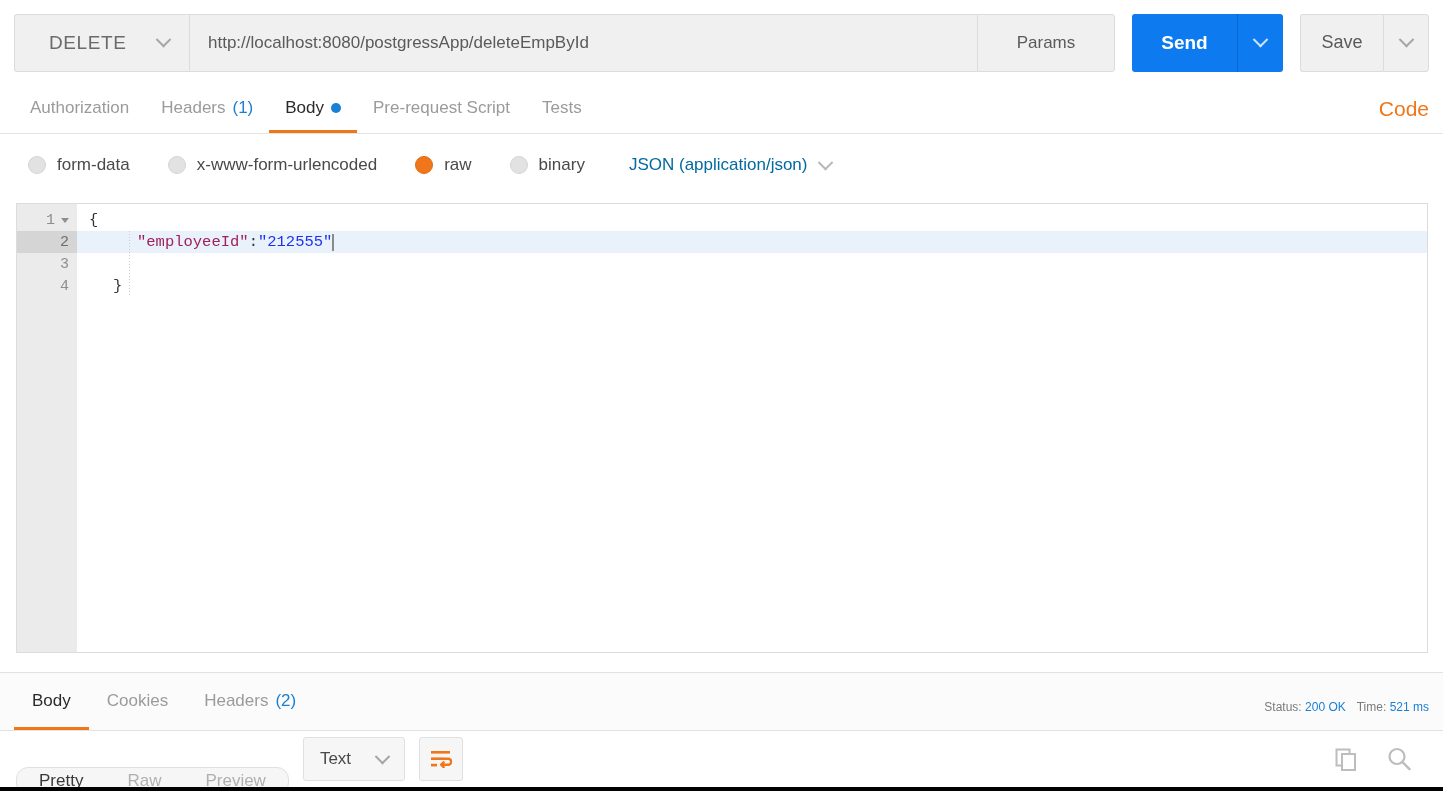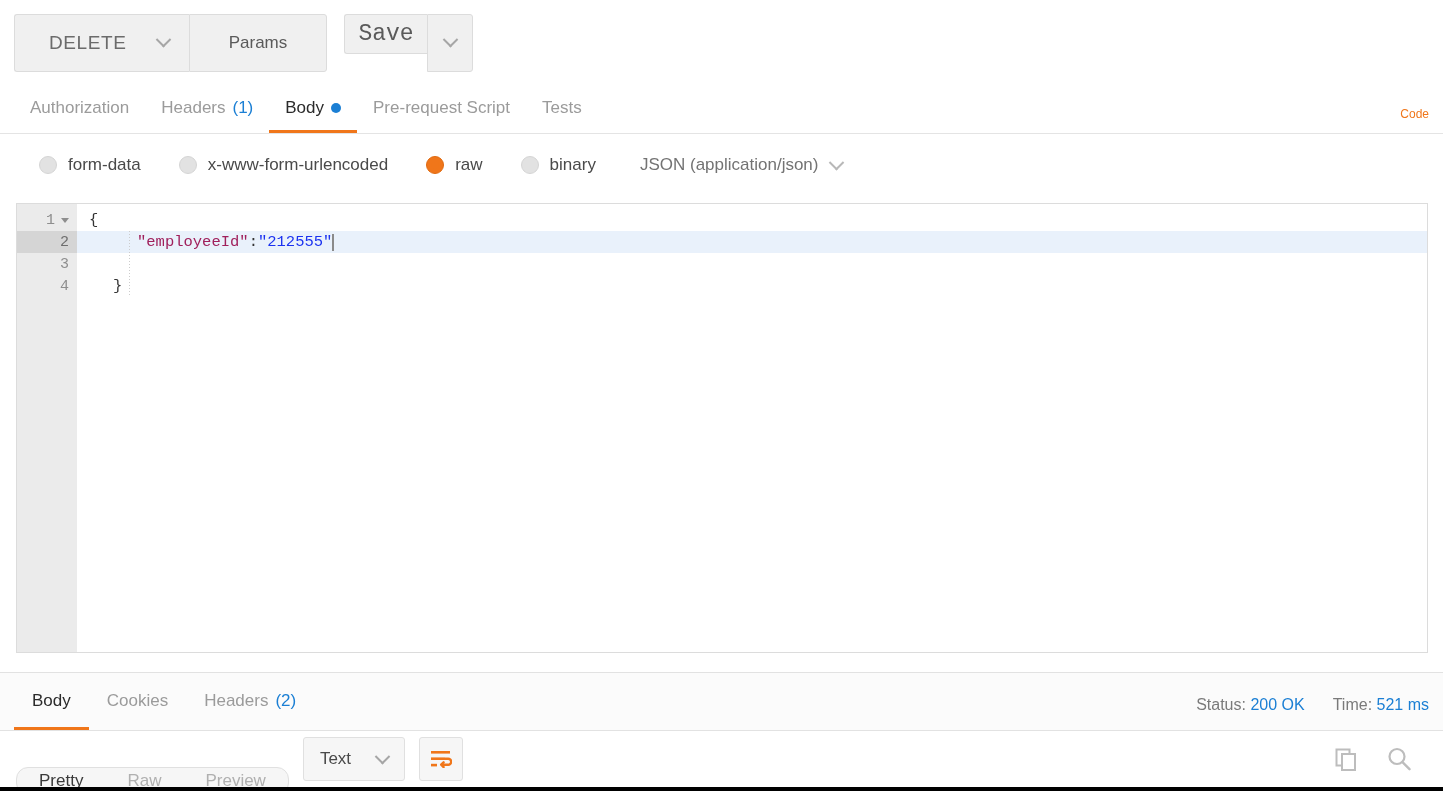--- a/index.html
+++ b/index.html
@@ -72,25 +72,25 @@
     display: flex; align-items: center; justify-content: center;
     cursor: pointer;
   }
   .chev-white {
     display: inline-block; width: 11px; height: 11px;
     border-right: 2.2px solid #cfe4fb; border-bottom: 2.2px solid #cfe4fb;
     transform: rotate(45deg) translate(-2px,-2px);
   }
   .save-group { display: flex; margin-left: 17px; }
   .save-btn {
-    width: 83px; height: 40px;
+    width: 83px; height: 58px;
     background: #f0f0f0; border: 1px solid #dcdcdc; border-right: none;
     border-radius: 3px 0 0 3px;
     display: flex; align-items: center; justify-content: center;
-    font-size: 23px; color: #5a5a5a; cursor: pointer; font-family: Liberation Mono, monospace;
+    font-size: 18px; color: #5a5a5a; cursor: pointer;
   }
   .save-caret {
     width: 46px; height: 58px;
     background: #f0f0f0; border: 1px solid #dcdcdc;
     border-radius: 0 3px 3px 0;
     display: flex; align-items: center; justify-content: center;
     cursor: pointer;
   }
 
   
@@ -107,27 +107,27 @@
     position: relative;
     border-bottom: 3px solid transparent;
   }
   .tab.active { color: #2b2b2b; border-bottom-color: #f0761a; }
   .tab .count { color: #1b7fd4; }
   .blue-dot {
     width: 10px; height: 10px; border-radius: 50%;
     background: #1b7fd4; display: inline-block;
   }
   .code-link {
-    margin-left: auto; font-size: 12px; color: #f0761a;
+    margin-left: auto; font-size: 21px; color: #f0761a;
     cursor: pointer; padding-bottom: 12px; text-align: center;
   }
 
   
   .body-type-row {
-    position: absolute; left: 11px; top: 134px; width: 1146px; height: 62px;
+    position: absolute; left: 0; top: 134px; width: 1146px; height: 62px;
     display: flex; align-items: center;
     padding: 0 28px;
   }
   .radio-item {
     display: flex; align-items: center; gap: 11px;
     margin-right: 38px; cursor: pointer;
   }
   .radio {
     width: 18px; height: 18px; border-radius: 50%;
     background: #e2e2e2; border: 1px solid #d5d5d5;
@@ -138,21 +138,21 @@
     content: ""; position: absolute;
     left: 50%; top: 50%; width: 7px; height: 7px;
     background: #f0761a; border-radius: 50%;
     transform: translate(-50%,-50%);
   }
   .radio-label { font-size: 17px; color: #4a4a4a; }
   .json-select {
     display: flex; align-items: center; gap: 13px;
     margin-left: 6px; cursor: pointer;
   }
-  .json-select .lbl { font-size: 17px; color: #737373; }
+  .json-select .lbl { font-size: 17px; color: #0369a1; }
   .chev-orange {
     display: inline-block; width: 11px; height: 11px;
     border-right: 2.2px solid #b8b8b8; border-bottom: 2.2px solid #b8b8b8;
     transform: rotate(45deg) translate(-2px,-2px);
   }
 
   
   .editor-wrap {
     position: absolute; left: 16px; top: 203px;
     width: 1412px; height: 450px;
@@ -218,22 +218,22 @@
   }
   .rtab {
     height: 56px; padding: 0 18px;
     display: flex; align-items: center; gap: 7px;
     font-size: 17px; color: #9b9b9b; cursor: pointer;
     border-bottom: 3px solid transparent;
   }
   .rtab.active { color: #2b2b2b; border-bottom-color: #f0761a; }
   .rtab .count { color: #1b7fd4; }
   .status-block {
-    margin-left: auto; display: flex; align-items: center; gap: 28px;
-    padding-bottom: 16px; font-size: 16px; color: #7a7a7a;
+    margin-left: auto; display: flex; align-items: center; gap: 11px;
+    padding-bottom: 16px; font-size: 12px; color: #7a7a7a;
   }
   .status-block .v { color: #1b7fd4; }
 
   
   .resp-toolbar {
     position: absolute; left: 0; top: 731px; width: 1443px; height: 56px;
     background: #ffffff;
     display: flex; align-items: center;
     padding: 0 16px;
   }
@@ -271,22 +271,29 @@
   }
 </style>
 </head>
 <body>
 
 <div class="urlbar">
   <div class="method-box">
     <span class="method-label">DELETE</span>
     <span class="chev"></span>
   </div>
+  <div class="url-input" title="http://localhost:8080/postgressApp/deleteEmpById">http://localhost:8080/postgressApp/deleteEmpById</div>
   <div class="params-btn">Params</div>
 
+  <div class="send-group">
+    <div class="send-btn">Send</div>
+    <div class="send-caret">
+      <span class="chev-white"></span>
+    </div>
+  </div>
 
   <div class="save-group">
     <div class="save-btn">Save</div>
     <div class="save-caret">
       <span class="chev"></span>
     </div>
   </div>
 </div>
 
 <div class="req-tabs">

